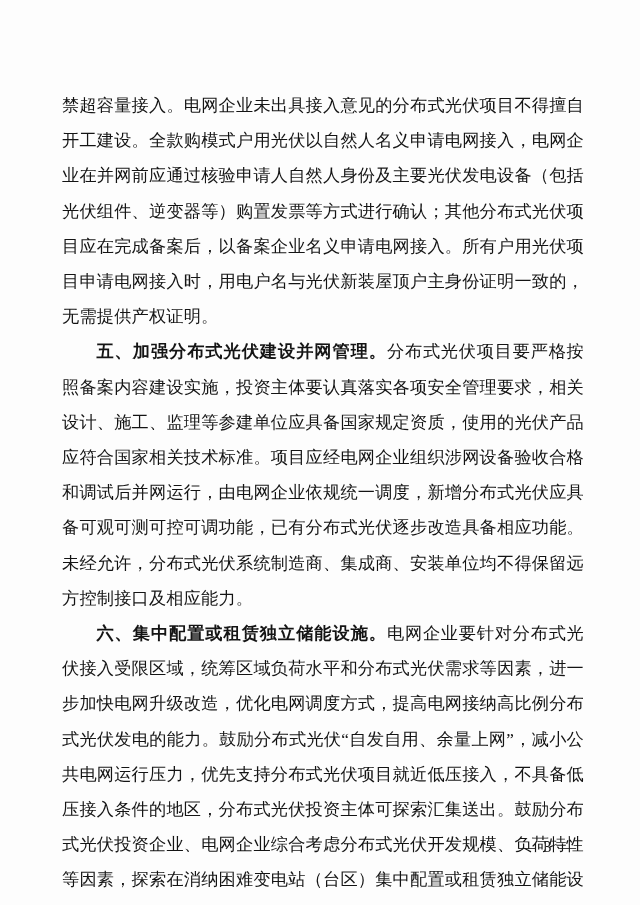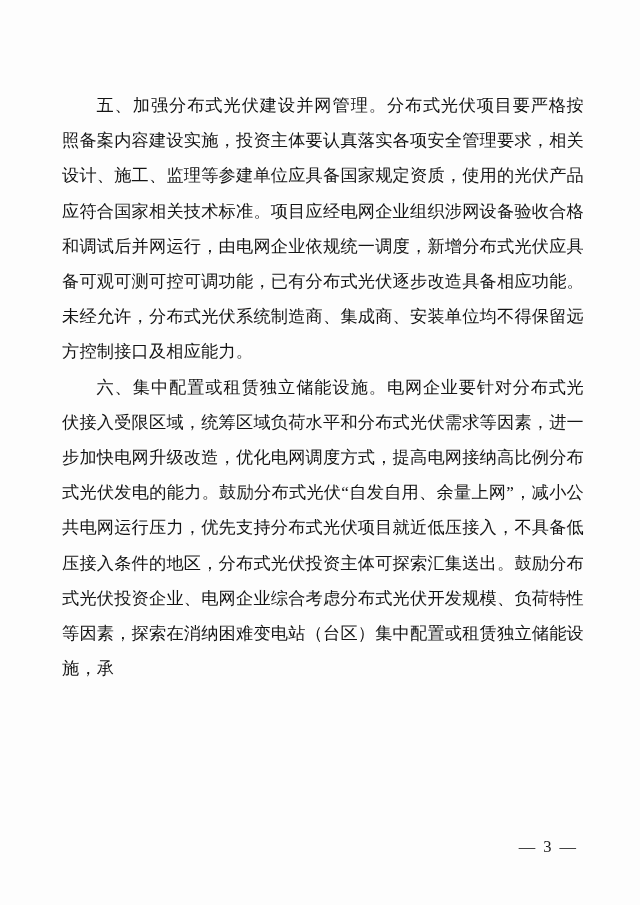--- a/index.html
+++ b/index.html
@@ -32,21 +32,21 @@
   }
   .para {
     margin: 0 0 0 0;
     text-indent: 2em;
   }
   .para.first {
     text-indent: 0;
   }
   .heading-run {
     font-family: "DejaVu Sans", sans-serif;
-    font-weight: normal;
+    font-weight: bold;
     letter-spacing: 0.4px;
   }
   .page-number {
     position: absolute;
     left: 0;
     right: 56px;
     bottom: 48px;
     text-align: right;
     font-size: 16.5px;
     color: #1a1a1a;
@@ -56,20 +56,23 @@
     display: inline-block;
     padding: 0 7px;
   }
 </style>
 </head>
 <body>
 
 <div class="page">
   <div class="doc-body">
 
+    <p class="para first">
+      <span>禁超容量接入。电网企业未出具接入意见的分布式光伏项目不得擅自开工建设。全款购模式户用光伏以自然人名义申请电网接入，电网企业在并网前应通过核验申请人自然人身份及主要光伏发电设备（包括光伏组件、逆变器等）购置发票等方式进行确认；其他分布式光伏项目应在完成备案后，以备案企业名义申请电网接入。所有户用光伏项目申请电网接入时，用电户名与光伏新装屋顶户主身份证明一致的，无需提供产权证明。</span>
+    </p>
 
     <p class="para">
       <span class="heading-run">五、加强分布式光伏建设并网管理。</span><span>分布式光伏项目要严格按照备案内容建设实施，投资主体要认真落实各项安全管理要求，相关设计、施工、监理等参建单位应具备国家规定资质，使用的光伏产品应符合国家相关技术标准。项目应经电网企业组织涉网设备验收合格和调试后并网运行，由电网企业依规统一调度，新增分布式光伏应具备可观可测可控可调功能，已有分布式光伏逐步改造具备相应功能。未经允许，分布式光伏系统制造商、集成商、安装单位均不得保留远方控制接口及相应能力。</span>
     </p>
 
     <p class="para">
       <span class="heading-run">六、集中配置或租赁独立储能设施。</span><span>电网企业要针对分布式光伏接入受限区域，统筹区域负荷水平和分布式光伏需求等因素，进一步加快电网升级改造，优化电网调度方式，提高电网接纳高比例分布式光伏发电的能力。鼓励分布式光伏“自发自用、余量上网”，减小公共电网运行压力，优先支持分布式光伏项目就近低压接入，不具备低压接入条件的地区，分布式光伏投资主体可探索汇集送出。鼓励分布式光伏投资企业、电网企业综合考虑分布式光伏开发规模、负荷特性等因素，探索在消纳困难变电站（台区）集中配置或租赁独立储能设施，承</span>
     </p>
 
   </div>

